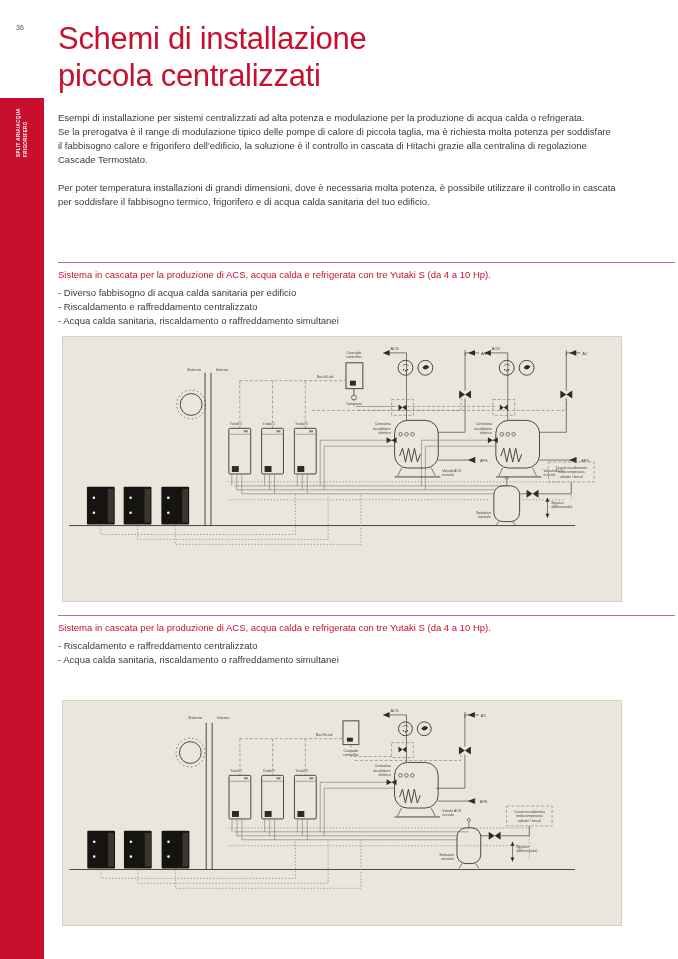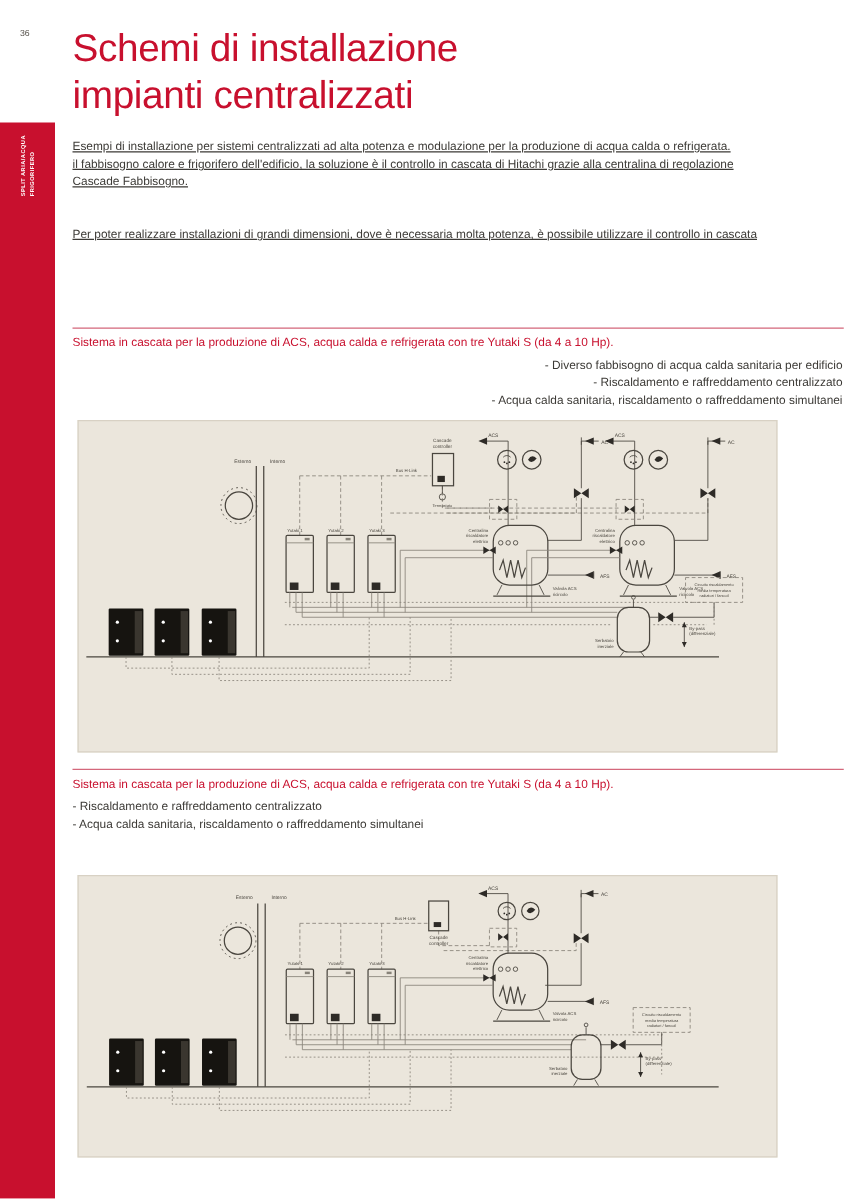--- a/index.html
+++ b/index.html
@@ -5,28 +5,28 @@
   html,body{margin:0;padding:0;background:#fff;}
   .page{position:relative;width:678px;height:959px;background:#ffffff;overflow:hidden;
         font-family:"Liberation Sans",sans-serif;color:#3c3a36;}
   .page-number{position:absolute;left:16px;top:24px;font-size:7px;color:#55504a;}
   .side-band{position:absolute;left:0;top:98px;bottom:0;width:44px;background:#C8102E;}
   .side-band .vt{position:absolute;top:10px;left:0;width:44px;display:flex;justify-content:center;gap:2px;}
   .side-band .vt span{writing-mode:vertical-rl;transform:rotate(180deg);color:#fff;
         font-size:4.5px;font-weight:700;letter-spacing:.4px;white-space:nowrap;}
   .title{position:absolute;left:58px;top:20px;color:#C8102E;font-size:31px;line-height:37px;
         font-weight:400;letter-spacing:-.3px;}
-  .para{position:absolute;left:58px;right:4px;font-size:9.5px;line-height:14px;color:#3c3a36;text-decoration:underline;}
+  .para{position:absolute;left:58px;right:4px;font-size:9.5px;line-height:14px;color:#3c3a36;}
   .p1{top:111px;} .p2{top:181px;}
   .rule{position:absolute;left:58px;right:3px;height:1px;background:#D4677B;}
   .rule1{top:262px;} .rule2{top:615px;}
   .sec-head{position:absolute;left:58px;right:4px;font-size:9.5px;font-weight:400;color:#C8102E;}
   .h1{top:269px;} .h2{top:622px;}
   .bullets{position:absolute;left:58px;right:4px;font-size:9.5px;line-height:14px;color:#3c3a36;}
-  .b1{top:286px;text-align:right;} .b2{top:639px;}
+  .b1{top:286px;} .b2{top:639px;}
   .diagram{position:absolute;left:62px;width:560px;background:#EBE6DC;border:1px solid #d8d1c4;box-sizing:border-box;}
   .d1{top:336px;height:266px;} .d2{top:700px;height:226px;}
   svg{display:block;width:100%;height:100%;}
   .s1{stroke:#4a463f;fill:none;stroke-width:1;}
   .s1t{stroke:#4a463f;fill:none;stroke-width:.7;}
   .s2{stroke:#8a857c;fill:none;stroke-width:.7;}
   .dash{stroke-dasharray:3 2;}
   .dash2{stroke-dasharray:1.5 1.8;}
   .fillD{fill:#2e2b27;stroke:none;}
   text.d{fill:#4a463f;font-family:"Liberation Sans",sans-serif;}
@@ -40,31 +40,33 @@
 
   <div class="side-band">
     <div class="vt">
       <span>SPLIT ARIA/ACQUA</span>
       <span>FRIGORIFERO</span>
     </div>
   </div>
 
   <div class="title">
     <div>Schemi di installazione</div>
-    <div>impianti centralizzati</div>
+    <div>piccola centralizzati</div>
   </div>
 
   <div class="para p1">
     <div>Esempi di installazione per sistemi centralizzati ad alta potenza e modulazione per la produzione di acqua calda o refrigerata.</div>
+    <div>Se la prerogatva è il range di modulazione tipico delle pompe di calore di piccola taglia, ma è richiesta molta potenza per soddisfare</div>
     <div>il fabbisogno calore e frigorifero dell'edificio, la soluzione è il controllo in cascata di Hitachi grazie alla centralina di regolazione</div>
-    <div>Cascade Fabbisogno.</div>
+    <div>Cascade Termostato.</div>
   </div>
 
   <div class="para p2">
-    <div>Per poter realizzare installazioni di grandi dimensioni, dove è necessaria molta potenza, è possibile utilizzare il controllo in cascata</div>
+    <div>Per poter temperatura installazioni di grandi dimensioni, dove è necessaria molta potenza, è possibile utilizzare il controllo in cascata</div>
+    <div>per soddisfare il fabbisogno termico, frigorifero e di acqua calda sanitaria del tuo edificio.</div>
   </div>
 
   <div class="rule rule1"></div>
   <div class="sec-head h1">Sistema in cascata per la produzione di ACS, acqua calda e refrigerata con tre Yutaki S (da 4 a 10 Hp).</div>
   <div class="bullets b1">
     <div>- Diverso fabbisogno di acqua calda sanitaria per edificio</div>
     <div>- Riscaldamento e raffreddamento centralizzato</div>
     <div>- Acqua calda sanitaria, riscaldamento o raffreddamento simultanei</div>
   </div>
 

